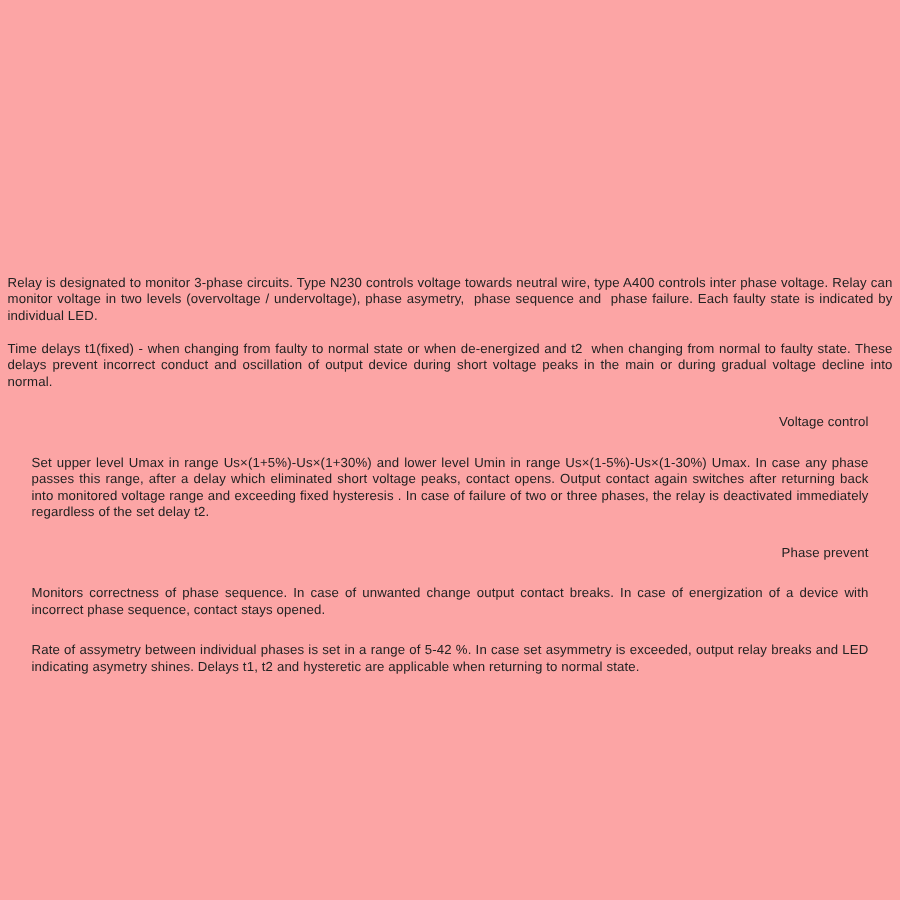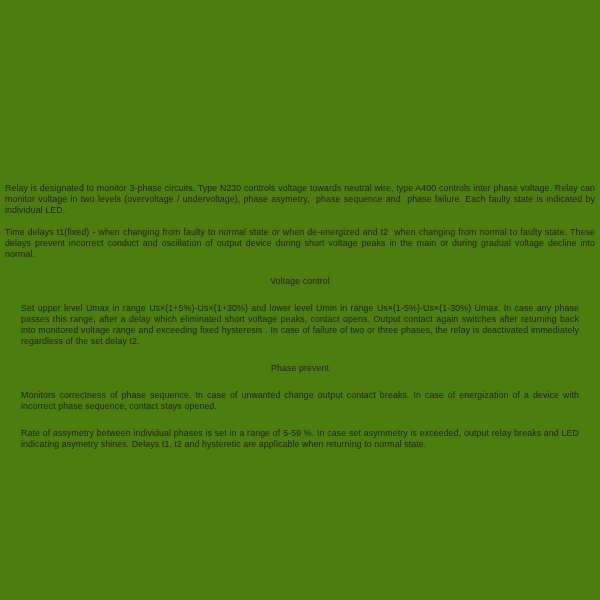--- a/index.html
+++ b/index.html
@@ -4,21 +4,21 @@
 <style>
   html, body {
     margin: 0;
     padding: 0;
     background: #ffffff;
   }
   .page {
     position: relative;
     width: 600px;
     height: 600px;
-    background: #4d7c0f;
+    background: #fca5a5;
     overflow: hidden;
     font-family: "Liberation Sans", sans-serif;
   }
   .doc-text {
     position: absolute;
     top: 183px;
     left: 5px;
     right: 5px;
     color: #222222;
     font-size: 8.8px;
@@ -28,21 +28,21 @@
   .paragraph {
     margin: 0 0 11px 0;
     text-align: justify;
     white-space: pre-wrap;
   }
   .section {
     margin: 0 0 11px 0;
   }
   .section-heading {
     margin: 16px;
-    text-align: center;
+    text-align: right;
     font-weight: normal;
     font-size: 8.8px;
     line-height: 11px;
   }
   .section-body {
     margin: 16px;
     text-align: justify;
     white-space: pre-wrap;
   }
 </style>
@@ -60,17 +60,17 @@
       <h2 class="section-heading">Voltage control</h2>
       <p class="section-body">Set upper level Umax in range Us×(1+5%)-Us×(1+30%) and lower level Umin in range Us×(1-5%)-Us×(1-30%) Umax. In case any phase passes this range, after a delay which eliminated short voltage peaks, contact opens. Output contact again switches after returning back into monitored voltage range and exceeding fixed hysteresis . In case of failure of two or three phases, the relay is deactivated immediately regardless of the set delay t2.</p>
     </div>
 
     <div class="section">
       <h2 class="section-heading">Phase prevent</h2>
       <p class="section-body">Monitors correctness of phase sequence. In case of unwanted change output contact breaks. In case of energization of a device with incorrect phase sequence, contact stays opened.</p>
     </div>
 
     <div class="section">
-      <p class="section-body">Rate of assymetry between individual phases is set in a range of 5-59 %. In case set asymmetry is exceeded, output relay breaks and LED indicating asymetry shines. Delays t1, t2 and hysteretic are applicable when returning to normal state.</p>
+      <p class="section-body">Rate of assymetry between individual phases is set in a range of 5-42 %. In case set asymmetry is exceeded, output relay breaks and LED indicating asymetry shines. Delays t1, t2 and hysteretic are applicable when returning to normal state.</p>
     </div>
 
   </div>
 </div>
 
 </body></html>

